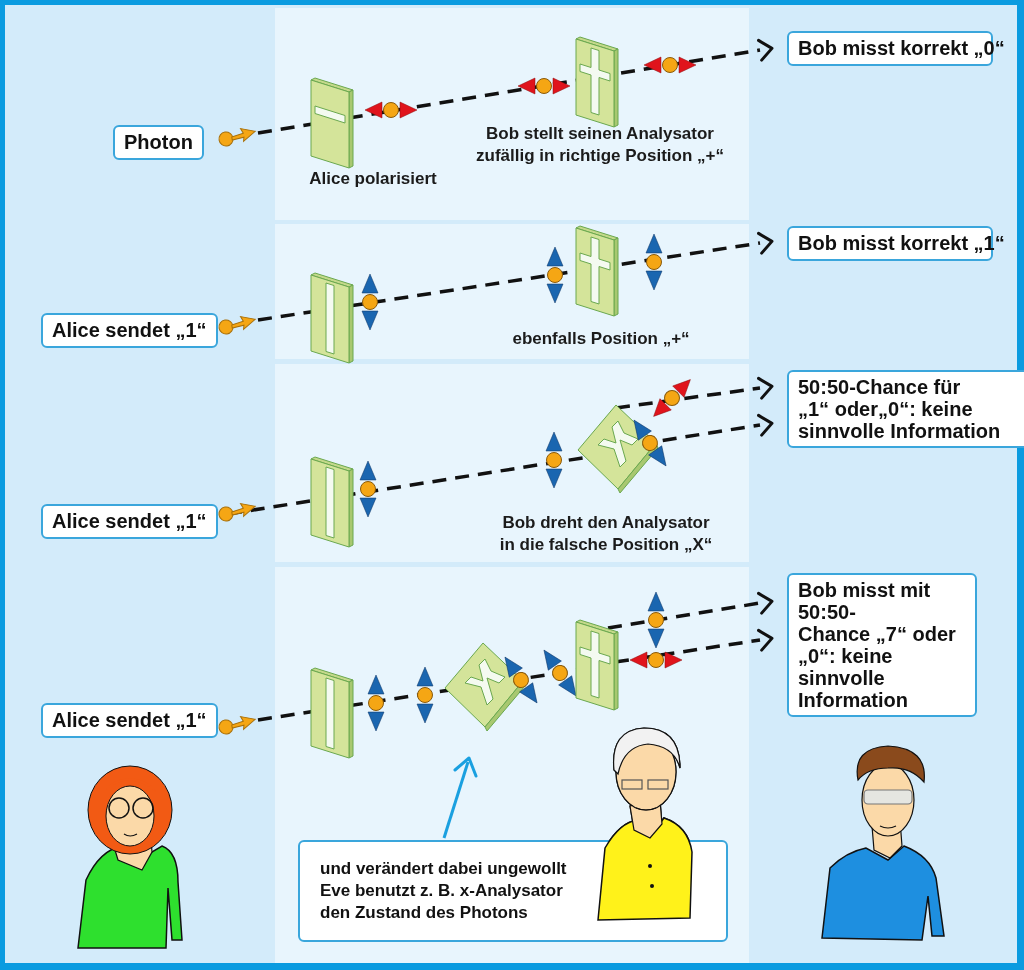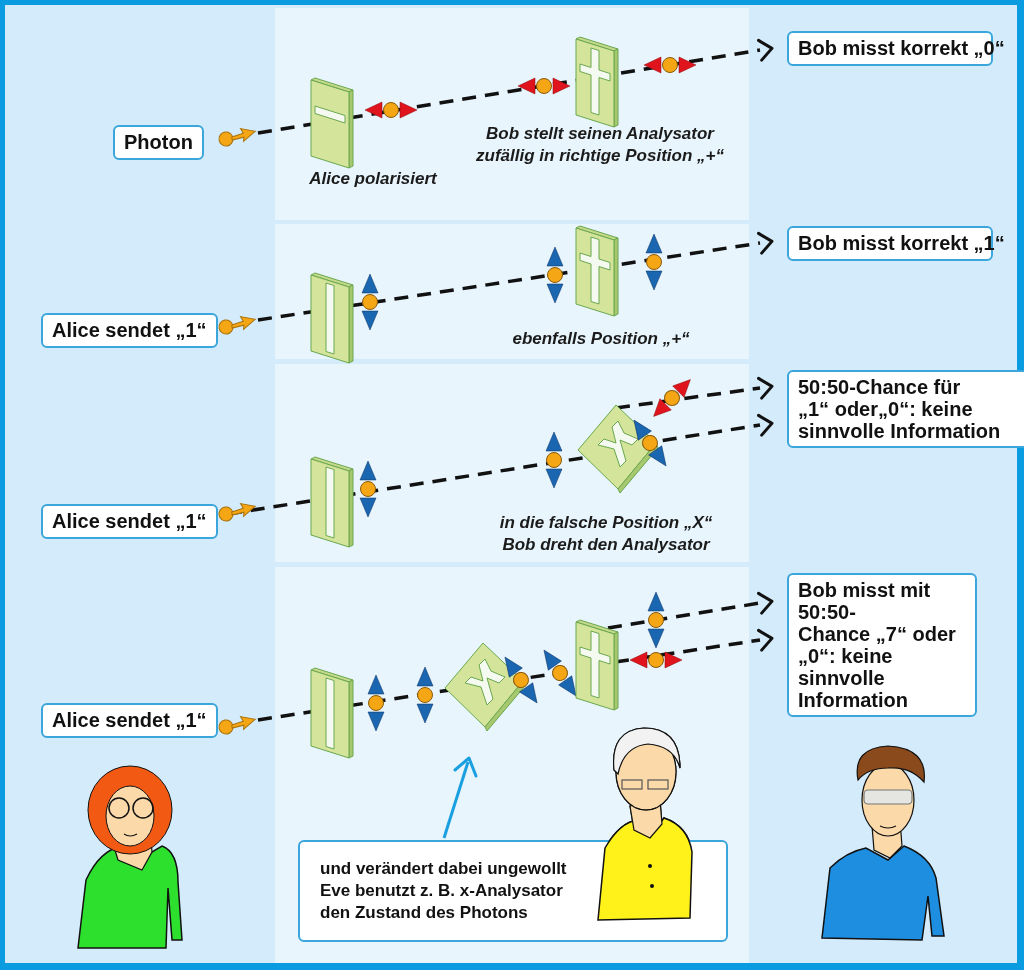--- a/index.html
+++ b/index.html
@@ -1,20 +1,20 @@
 <!DOCTYPE html>
 <html><head>
 <meta charset="utf-8">
 <style>
   html, body { margin: 0; padding: 0; }
   body { width: 1024px; height: 970px; position: relative; overflow: hidden; background: #0a9be0; font-family: "Liberation Sans", sans-serif; }
   .frame { position: absolute; left: 5px; top: 5px; width: 1012px; height: 958px; background: #d3ebfa; }
   .panel { position: absolute; left: 275px; width: 474px; background: #e8f5fd; }
   .lbl { position: absolute; background: #fff; border: 2px solid #3aa6dc; border-radius: 6px; color: #111; font-weight: bold; font-size: 20px; line-height: 21px; padding: 5px 9px; box-sizing: border-box; white-space: nowrap; }
-  .cap { position: absolute; color: #1b1b1b; font-weight: bold; font-size: 17px; line-height: 22px; text-align: center; white-space: nowrap; font-style: italic; }
+  .cap { position: absolute; color: #1b1b1b; font-weight: bold; font-size: 17px; line-height: 22px; text-align: center; white-space: nowrap; }
   svg.overlay { position: absolute; left: 0; top: 0; width: 1024px; height: 970px; }
   .eve-box { position: absolute; left: 298px; top: 840px; width: 430px; height: 102px; background: #fff; border: 2px solid #3aa6dc; border-radius: 6px; box-sizing: border-box; }
   .eve-text { position: absolute; left: 20px; top: 16px; color: #111; font-weight: bold; font-size: 17px; line-height: 22px; white-space: nowrap; }
 </style>
 </head>
 <body>
 
 <div class="frame"></div>
 
 <div class="panel" style="top:8px;height:212px;"></div>
@@ -187,22 +187,22 @@
 <div class="lbl" style="left:787px;top:31px;width:206px;">Bob misst korrekt „0“</div>
 
 <div class="lbl" style="left:41px;top:313px;">Alice sendet „1“</div>
 <div class="cap" style="left:486px;top:300px;width:230px;margin-top:28px;">
   <div>ebenfalls Position „+“</div>
 </div>
 <div class="lbl" style="left:787px;top:226px;width:206px;">Bob misst korrekt „1“</div>
 
 <div class="lbl" style="left:41px;top:504px;">Alice sendet „1“</div>
 <div class="cap" style="left:474px;top:512px;width:264px;">
+  <div>Bob dreht den Analysator</div>
   <div>in die falsche Position „X“</div>
-  <div>Bob dreht den Analysator</div>
 </div>
 <div class="lbl" style="left:787px;top:370px;width:246px;line-height:22px;padding:4px 9px;white-space:normal;">
   <div>50:50-Chance für</div>
   <div>„1“ oder„0“: keine</div>
   <div>sinnvolle Information</div>
 </div>
 
 <div class="lbl" style="left:41px;top:703px;">Alice sendet „1“</div>
 <div class="lbl" style="left:787px;top:573px;width:190px;line-height:22px;padding:4px 9px;white-space:normal;">
   <div>Bob misst mit 50:50-</div>

